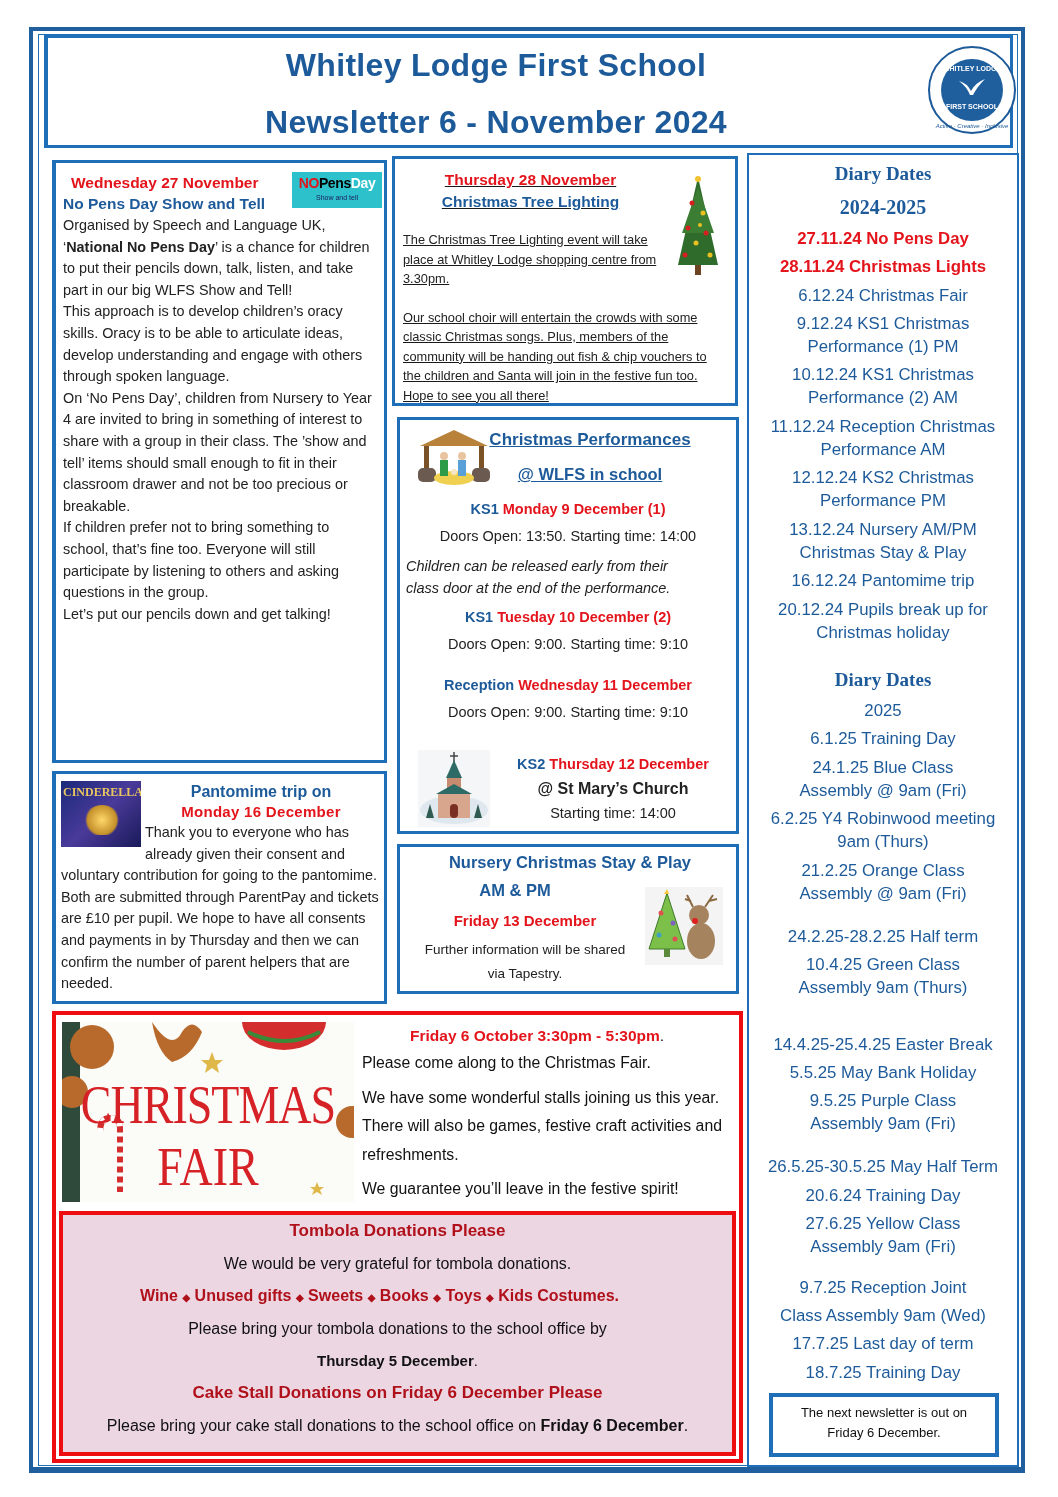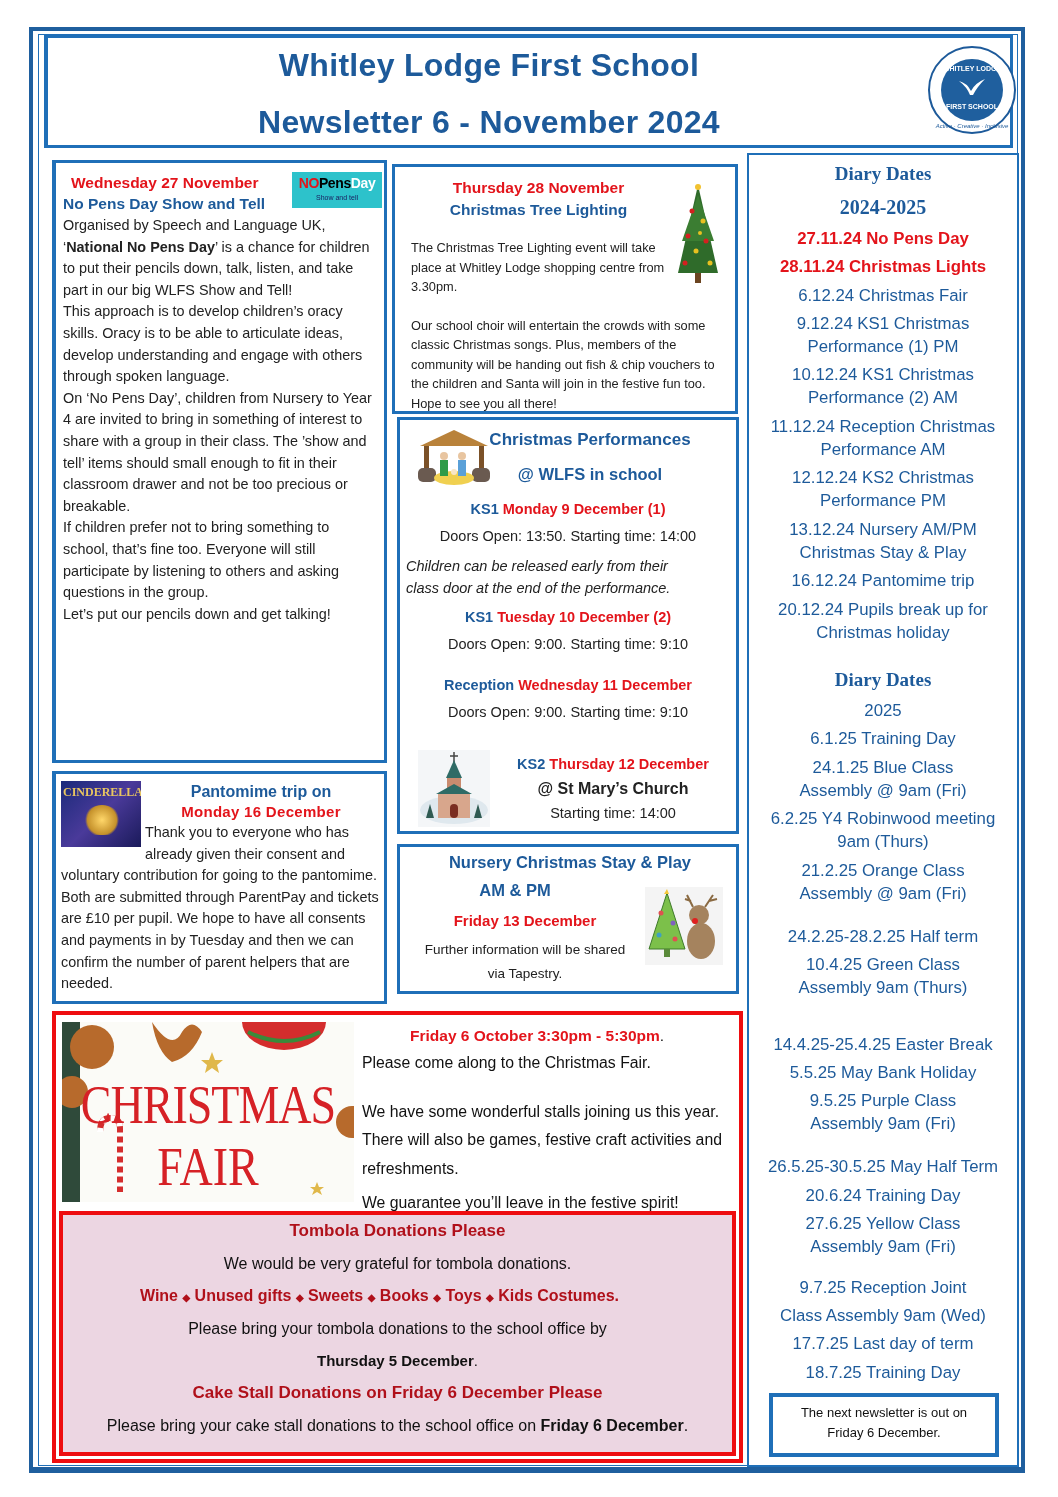--- a/index.html
+++ b/index.html
@@ -3,21 +3,21 @@
 <meta charset="utf-8">
 <style>
   * { box-sizing: border-box; margin: 0; padding: 0; }
   html, body { width: 1058px; height: 1497px; background: #ffffff; overflow: hidden; }
   body { position: relative; font-family: "Liberation Sans", sans-serif; color: #1a1a1a; }
 
   .outer-frame { position: absolute; left: 29px; top: 27px; width: 996px; height: 1446px; border: 4px solid #1f5f9e; border-bottom-width: 6px; background: #fff; }
   .inner-frame { position: absolute; left: 38px; top: 34px; width: 980px; height: 1432px; border: 1px solid #1f6fb8; }
 
   .header { position: absolute; left: 44px; top: 35px; width: 969px; height: 113px; border: 3px solid #1f6fb8; border-left-width: 4px; background: #fff; }
-  .header-title { position: absolute; left: 1px; width: 880px; text-align: center; font-family: "Liberation Sans", sans-serif; font-weight: bold; color: #1d5a9a; font-size: 32px; letter-spacing: 0.3px; }
+  .header-title { position: absolute; left: 8px; width: 880px; text-align: center; font-family: "Liberation Sans", sans-serif; font-weight: bold; color: #1d5a9a; font-size: 32px; letter-spacing: 0.3px; }
   .header-title.t1 { top: 9px; }
   .header-title.t2 { top: 66px; }
   .logo { position: absolute; left: 880px; top: 8px; width: 88px; height: 88px; border-radius: 50%; border: 2px solid #1d5a9a; background: #fff; }
   .logo-inner { position: absolute; left: 11px; top: 11px; width: 62px; height: 62px; border-radius: 50%; background: #1f5f9e; }
   .logo-txt { position: absolute; font-size: 7px; font-weight: bold; color: #fff; width: 100%; text-align: center; }
   .logo-ring { position: absolute; font-size: 6px; font-style: italic; color: #1d5a9a; width: 100%; text-align: center; bottom: 3px; }
 
   .box { position: absolute; border: 3px solid #1f6fb8; background: #fff; }
   .box-left { border-left-width: 4px; }
 
@@ -40,30 +40,30 @@
   .panto { left: 52px; top: 771px; width: 335px; height: 233px; padding: 8px 5px 0 5px; }
   .panto-img { position: absolute; left: 5px; top: 7px; width: 80px; height: 66px; background: linear-gradient(135deg,#1a2a7a,#4a3a9a 50%,#1a1a5a); overflow: hidden; }
   .panto-img .cin { position: absolute; top: 4px; left: 2px; width: 76px; text-align: center; color: #e8c560; font-family: "Liberation Serif", serif; font-size: 12px; font-weight: bold; }
   .panto-img .coach { position: absolute; left: 22px; top: 24px; width: 38px; height: 30px; border-radius: 50% 50% 20% 20%; background: radial-gradient(circle, #ffd76a 0%, #c4902a 60%, transparent 70%); }
   .panto .ph1 { margin-left: 82px; text-align: center; font-weight: bold; font-size: 16px; color: #1d5a9a; line-height: 20px; }
   .panto .ph2 { margin-left: 82px; text-align: center; font-weight: bold; font-size: 15px; color: #e3141b; line-height: 20px; letter-spacing: 0.3px; }
   .panto p { font-size: 14.4px; line-height: 21.6px; color: #222; }
   .panto p.indent { padding-left: 84px; }
 
   
-  .tree { left: 392px; top: 164px; width: 346px; height: 250px; padding: 10px 8px 0 16px; }
+  .tree { left: 392px; top: 156px; width: 346px; height: 250px; padding: 10px 8px 0 8px; text-decoration: underline; }
   .tree .h1 { font-weight: bold; font-size: 15.5px; color: #e3141b; text-align: center; width: 255px; line-height: 22px; }
   .tree .h2 { font-weight: bold; font-size: 15.5px; color: #1d5a9a; text-align: center; width: 255px; line-height: 22px; }
   .tree p { font-size: 12.8px; line-height: 19.5px; color: #222; }
   .tree-img { position: absolute; left: 277px; top: 14px; width: 52px; height: 108px; }
 
   
   .perf { left: 397px; top: 417px; width: 342px; height: 417px; padding: 0; }
   .perf .l { position: absolute; width: 100%; text-align: center; font-size: 14.5px; color: #222; }
-  .perf .hb { font-weight: bold; font-size: 17px; color: #1d5a9a; }
+  .perf .hb { font-weight: bold; font-size: 17px; color: #1d5a9a; text-decoration: underline; }
   .perf .kb { font-weight: bold; font-size: 14.5px; }
   .perf .it { font-style: italic; text-align: left; padding-left: 6px; }
   .nativity { position: absolute; left: 14px; top: 8px; width: 80px; height: 60px; }
   .church { position: absolute; left: 18px; top: 330px; width: 72px; height: 77px; }
 
   
   .nurs { left: 397px; top: 844px; width: 342px; height: 150px; }
   .nurs .l { position: absolute; text-align: center; }
   .nurs-img { position: absolute; left: 245px; top: 40px; width: 78px; height: 78px; }
 
@@ -123,21 +123,21 @@
 
 <div class="box box-left panto">
   <div class="panto-img">
     <div class="cin">CINDERELLA</div>
     <div class="coach"></div>
   </div>
   <div class="ph1">Pantomime trip on</div>
   <div class="ph2">Monday 16 December</div>
   <p class="indent">Thank you to everyone who has</p>
   <p class="indent">already given their consent and</p>
-  <p>voluntary contribution for going to the pantomime. Both are submitted through ParentPay and tickets are £10 per pupil. We hope to have all consents and payments in by Tuesday and then we can confirm the number of parent helpers that are needed.</p>
+  <p>voluntary contribution for going to the pantomime. Both are submitted through ParentPay and tickets are £10 per pupil. We hope to have all consents and payments in by Thursday and then we can confirm the number of parent helpers that are needed.</p>
 </div>
 
 <div class="box tree">
   <div class="h1">Thursday 28 November</div>
   <div class="h2">Christmas Tree Lighting</div>
   <p style="width:262px;margin-top:17px">The Christmas Tree Lighting event will take place at Whitley Lodge shopping centre from 3.30pm.</p>
   <p style="margin-top:19px">Our school choir will entertain the crowds with some classic Christmas songs. Plus, members of the community will be handing out fish &amp; chip vouchers to the children and Santa will join in the festive fun too. Hope to see you all there!</p>
   <svg class="tree-img" viewBox="0 0 52 108">
     <polygon points="26,4 6,92 46,92" fill="#2f6b2a"></polygon>
     <polygon points="26,14 10,60 42,60" fill="#3b7d32"></polygon>
@@ -287,21 +287,21 @@
       <path d="M38 110 Q38 96 48 96 Q58 96 58 106 L58 170" stroke="#fff" stroke-width="6" stroke-dasharray="4 6" fill="none"></path>
       <circle cx="290" cy="100" r="16" fill="#b76a2c"></circle>
       <polygon points="255,160 257,165 262,165 258,168 260,173 255,170 250,173 252,168 248,165 253,165" fill="#e0b84a"></polygon>
     </svg>
     <div class="c1">CHRISTMAS</div>
     <div class="c2">FAIR</div>
   </div>
   <div class="fair-text">
     <div class="fh"><span>Friday 6 October 3:30pm - 5:30pm</span><span style="color:#111;font-weight:normal">.</span></div>
     <p>Please come along to the Christmas Fair.</p>
-    <p style="margin-top:20px">We have some wonderful stalls joining us this year.  There will also be games, festive craft activities and refreshments.</p>
+    <p style="margin-top:6px">We have some wonderful stalls joining us this year.  There will also be games, festive craft activities and refreshments.</p>
     <p style="margin-top:6px">We guarantee you’ll leave in the festive spirit!</p>
   </div>
 
   <div class="tombola">
     <div class="l darkred" style="top:6px;font-weight:bold;font-size:17px">Tombola Donations Please</div>
     <div class="l" style="top:40px;font-size:16px;color:#111">We would be very grateful for tombola donations.</div>
     <div class="l darkred" style="top:72px;font-weight:bold;font-size:16px;padding-right:36px">
       <span>Wine</span>
       <span style="font-size:10px">◆</span>
       <span>Unused gifts</span>

